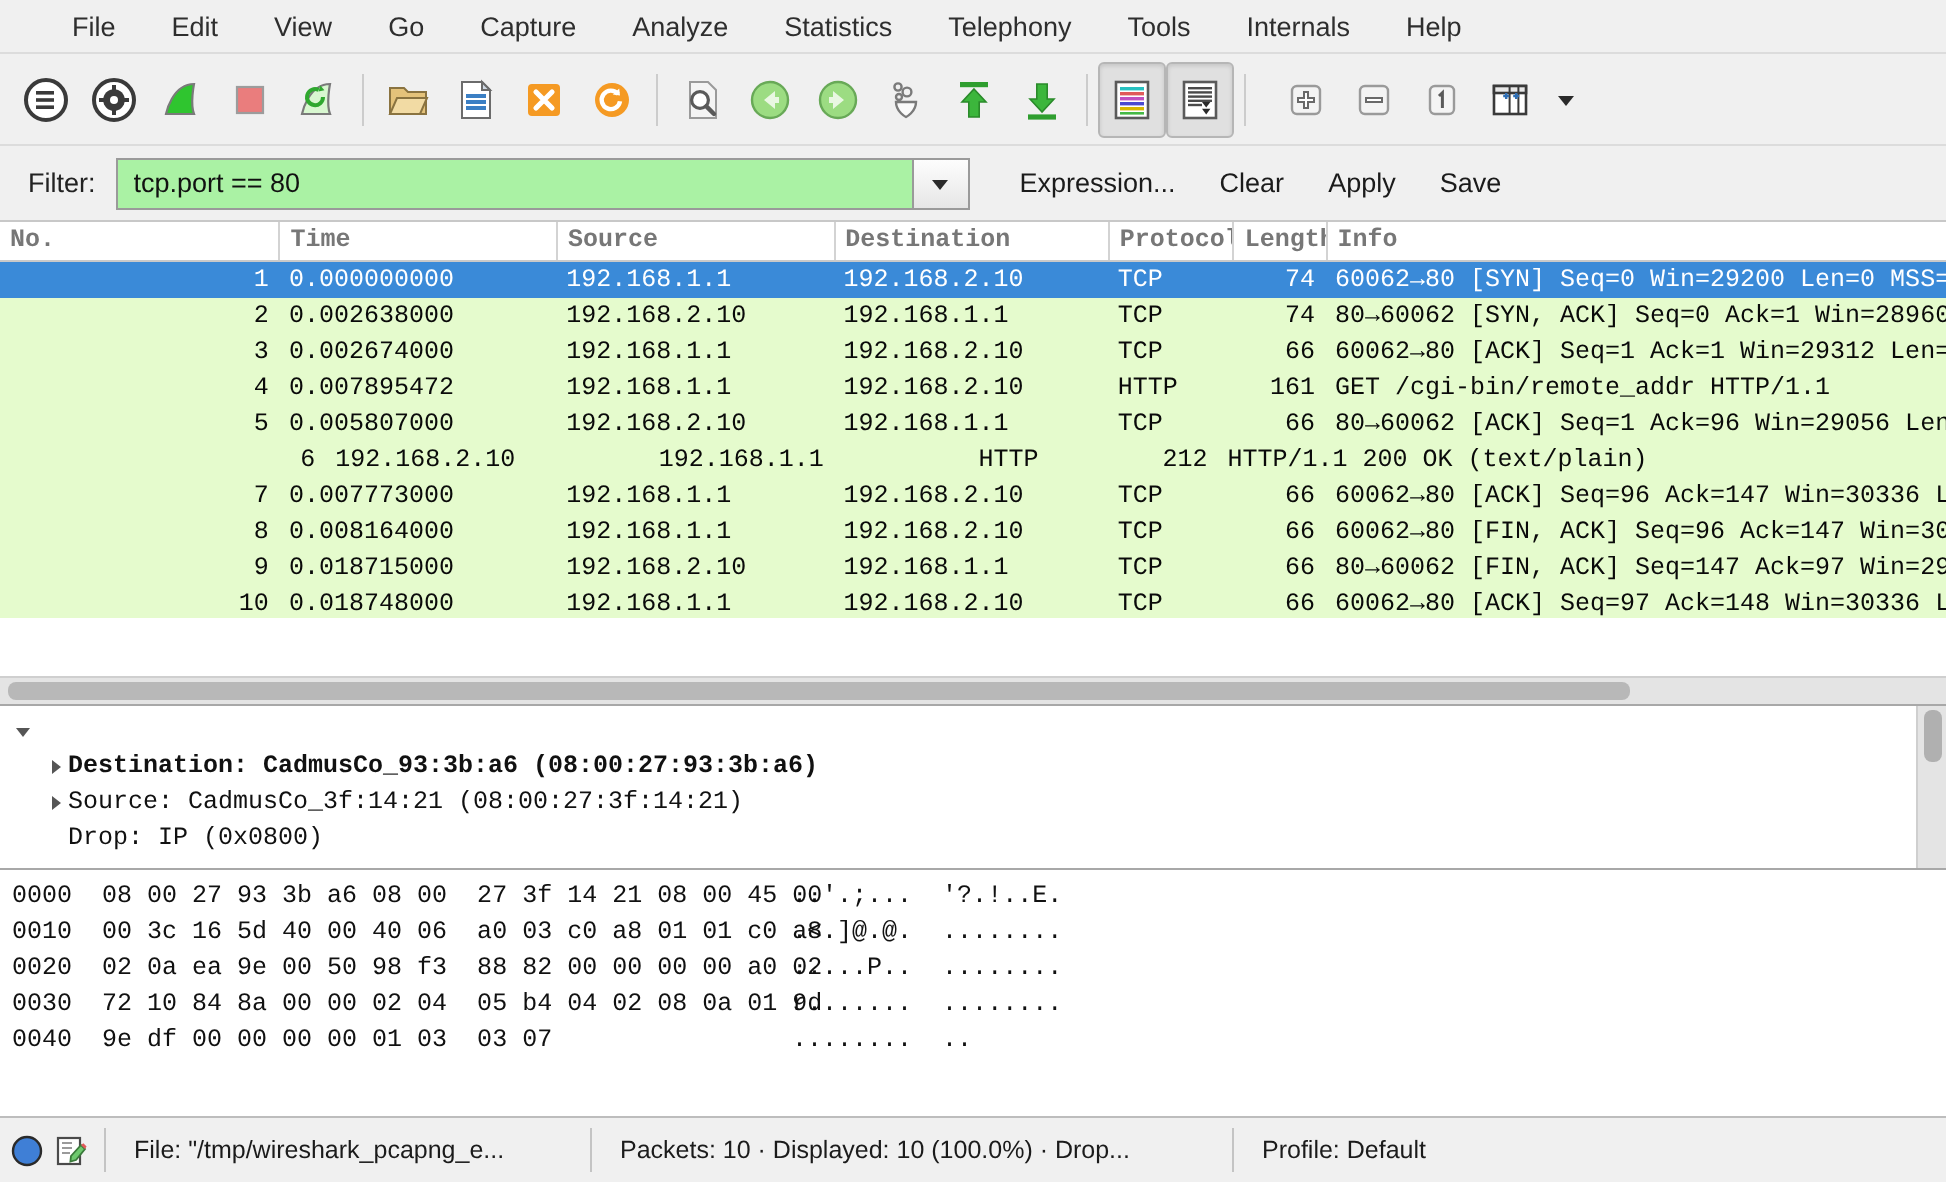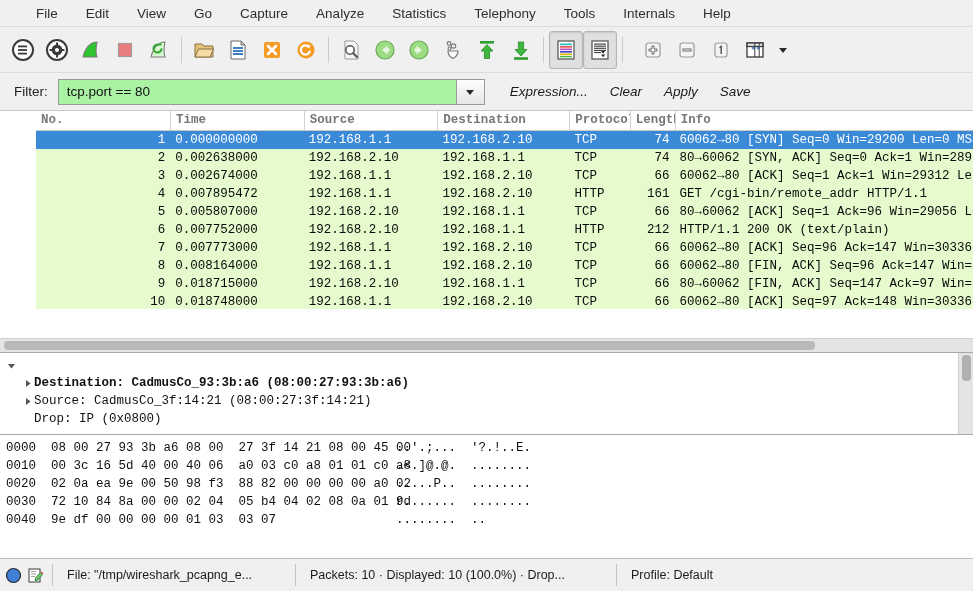--- a/index.html
+++ b/index.html
@@ -84,34 +84,33 @@
     color: #111;
     padding: 0 8px;
     min-width: 0;
   }
   .filter-drop {
     width: 28px;
     background: linear-gradient(#fdfdfd,#e6e6e6);
     border-left: 1px solid #9a9a9a;
     display: flex; align-items: center; justify-content: center;
   }
-  .filter-actions { display: flex; align-items: center; margin-left: 14px; gap: 0; font-style: italic; }
+  .filter-actions { display: flex; align-items: center; margin-left: 14px; gap: 0; }
   .filter-action {
     font-size: 13.5px; color: #1b1b1b;
     padding: 4px 11px;
   }
 
   
   .packet-list {
     flex: 0 0 auto;
     height: 198px;
     background: #ffffff;
     position: relative;
     overflow: hidden;
-    padding-left: 36px;
   }
   .plist-header {
     display: flex;
     height: 20px;
     background: #ffffff;
     border-bottom: 1px solid #c9c9c9;
     font-family: "Liberation Mono", monospace;
     font-size: 12.5px;
     color: #777777;
     font-weight: bold;
@@ -515,21 +514,20 @@
           <div class="cell c-no num">5</div>
           <div class="cell c-time">0.005807000</div>
           <div class="cell c-src">192.168.2.10</div>
           <div class="cell c-dst">192.168.1.1</div>
           <div class="cell c-proto">TCP</div>
           <div class="cell c-len len">66</div>
           <div class="cell c-info">80→60062 [ACK] Seq=1 Ack=96 Win=29056 Len=0 TSval=2712</div>
         </div>
         <div class="prow">
           <div class="cell c-no num">6</div>
-          <div class="cell c-time">0.007752000</div>
           <div class="cell c-src">192.168.2.10</div>
           <div class="cell c-dst">192.168.1.1</div>
           <div class="cell c-proto">HTTP</div>
           <div class="cell c-len len">212</div>
           <div class="cell c-info">HTTP/1.1 200 OK  (text/plain)</div>
         </div>
         <div class="prow">
           <div class="cell c-no num">7</div>
           <div class="cell c-time">0.007773000</div>
           <div class="cell c-src">192.168.1.1</div>

